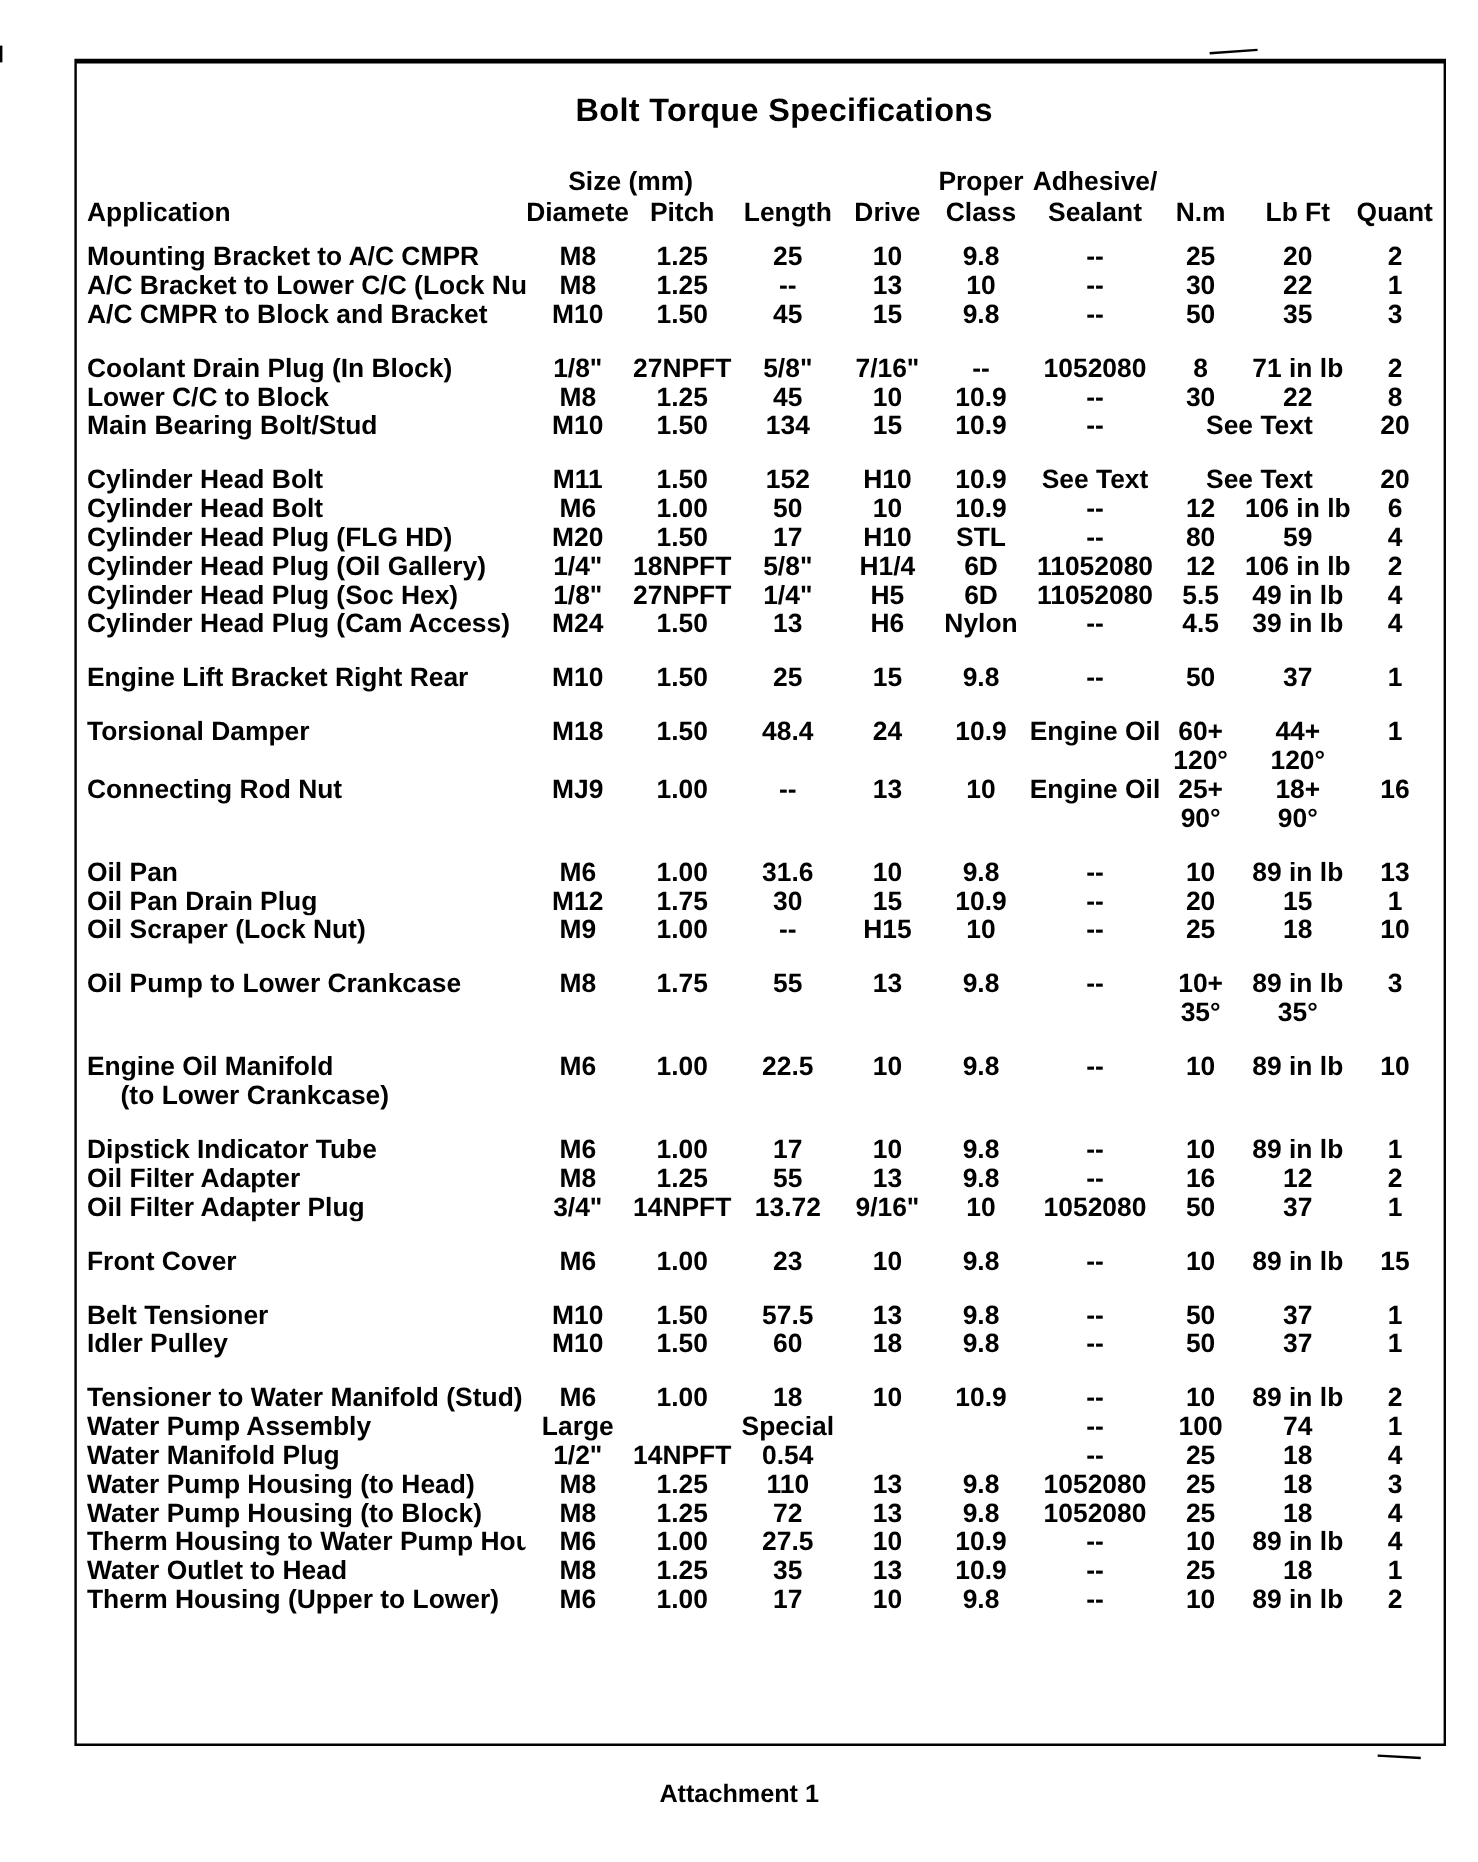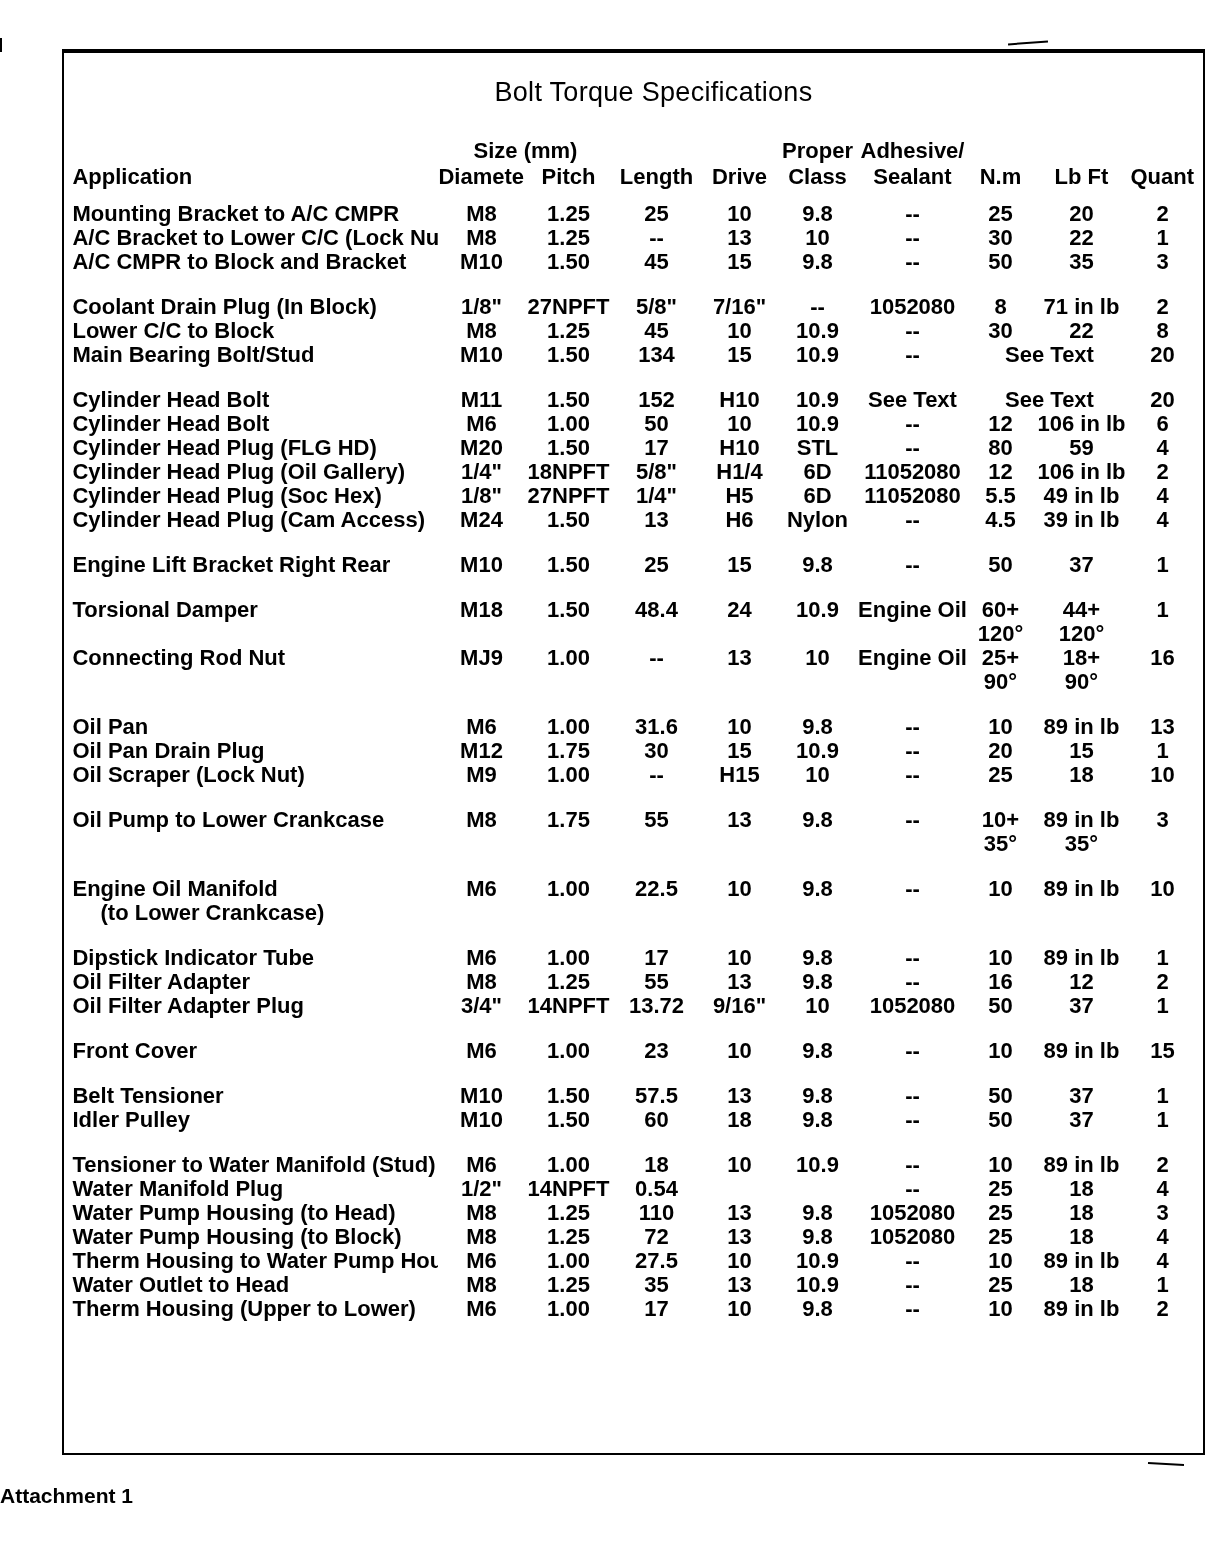--- a/index.html
+++ b/index.html
@@ -16,21 +16,21 @@
     left:62px; top:49px;
     width:1143px; height:1406px;
     border:2px solid #000;
     border-top-width:4px;
     box-sizing:border-box;
     background:#fff;
   }
   .doc-title {
     text-align:center;
     font-size:27px;
-    font-weight:normal;
+    font-weight:bold;
     margin:24px 0 0 0;
     letter-spacing:0.3px;
     padding-left:40px;
   }
   table.spec {
     border-collapse:collapse;
     table-layout:fixed;
     width:1122px;
     margin:30px auto 0 auto;
     font-size:22px;
@@ -59,21 +59,21 @@
   tr.hdr-row2 th { height:26px; line-height:26px; }
   tr.hdr-gap td { height:12px; }
   td.cell-mid { text-align:center; }
   td.cell-app { text-align:left; }
   .app-cont { padding-left:28px; }
   tr.group-spacer td { height:21px; }
   .footer {
     position:absolute;
     left:0; top:1484px;
     width:100%;
-    text-align:left;
+    text-align:center;
     font-size:21px;
     font-weight:bold;
   }
   
   .artifact { position:absolute; background:#000; }
   .art-1 { left:0px;  top:38px;  width:2px;  height:14px; }
   .art-3 { left:1008px; top:42px; width:40px; height:2px; transform:rotate(-4deg); }
   .art-4 { left:1148px; top:1463px; width:36px; height:2px; transform:rotate(3deg); }
 </style>
 </head>
@@ -640,20 +640,38 @@
             <td class="cell-mid">
               <div>10</div>
             </td>
             <td class="cell-mid">
               <div>89 in lb</div>
             </td>
             <td class="cell-mid">2</td>
           </tr>
           <tr>
             <td class="cell-app">
+              <div>Water Pump Assembly</div>
+            </td>
+            <td class="cell-mid">Large</td>
+            <td class="cell-mid"></td>
+            <td class="cell-mid">Special</td>
+            <td class="cell-mid"></td>
+            <td class="cell-mid"></td>
+            <td class="cell-mid">--</td>
+            <td class="cell-mid">
+              <div>100</div>
+            </td>
+            <td class="cell-mid">
+              <div>74</div>
+            </td>
+            <td class="cell-mid">1</td>
+          </tr>
+          <tr>
+            <td class="cell-app">
               <div>Water Manifold Plug</div>
             </td>
             <td class="cell-mid">1/2"</td>
             <td class="cell-mid">14NPFT</td>
             <td class="cell-mid">0.54</td>
             <td class="cell-mid"></td>
             <td class="cell-mid"></td>
             <td class="cell-mid">--</td>
             <td class="cell-mid">
               <div>25</div>

